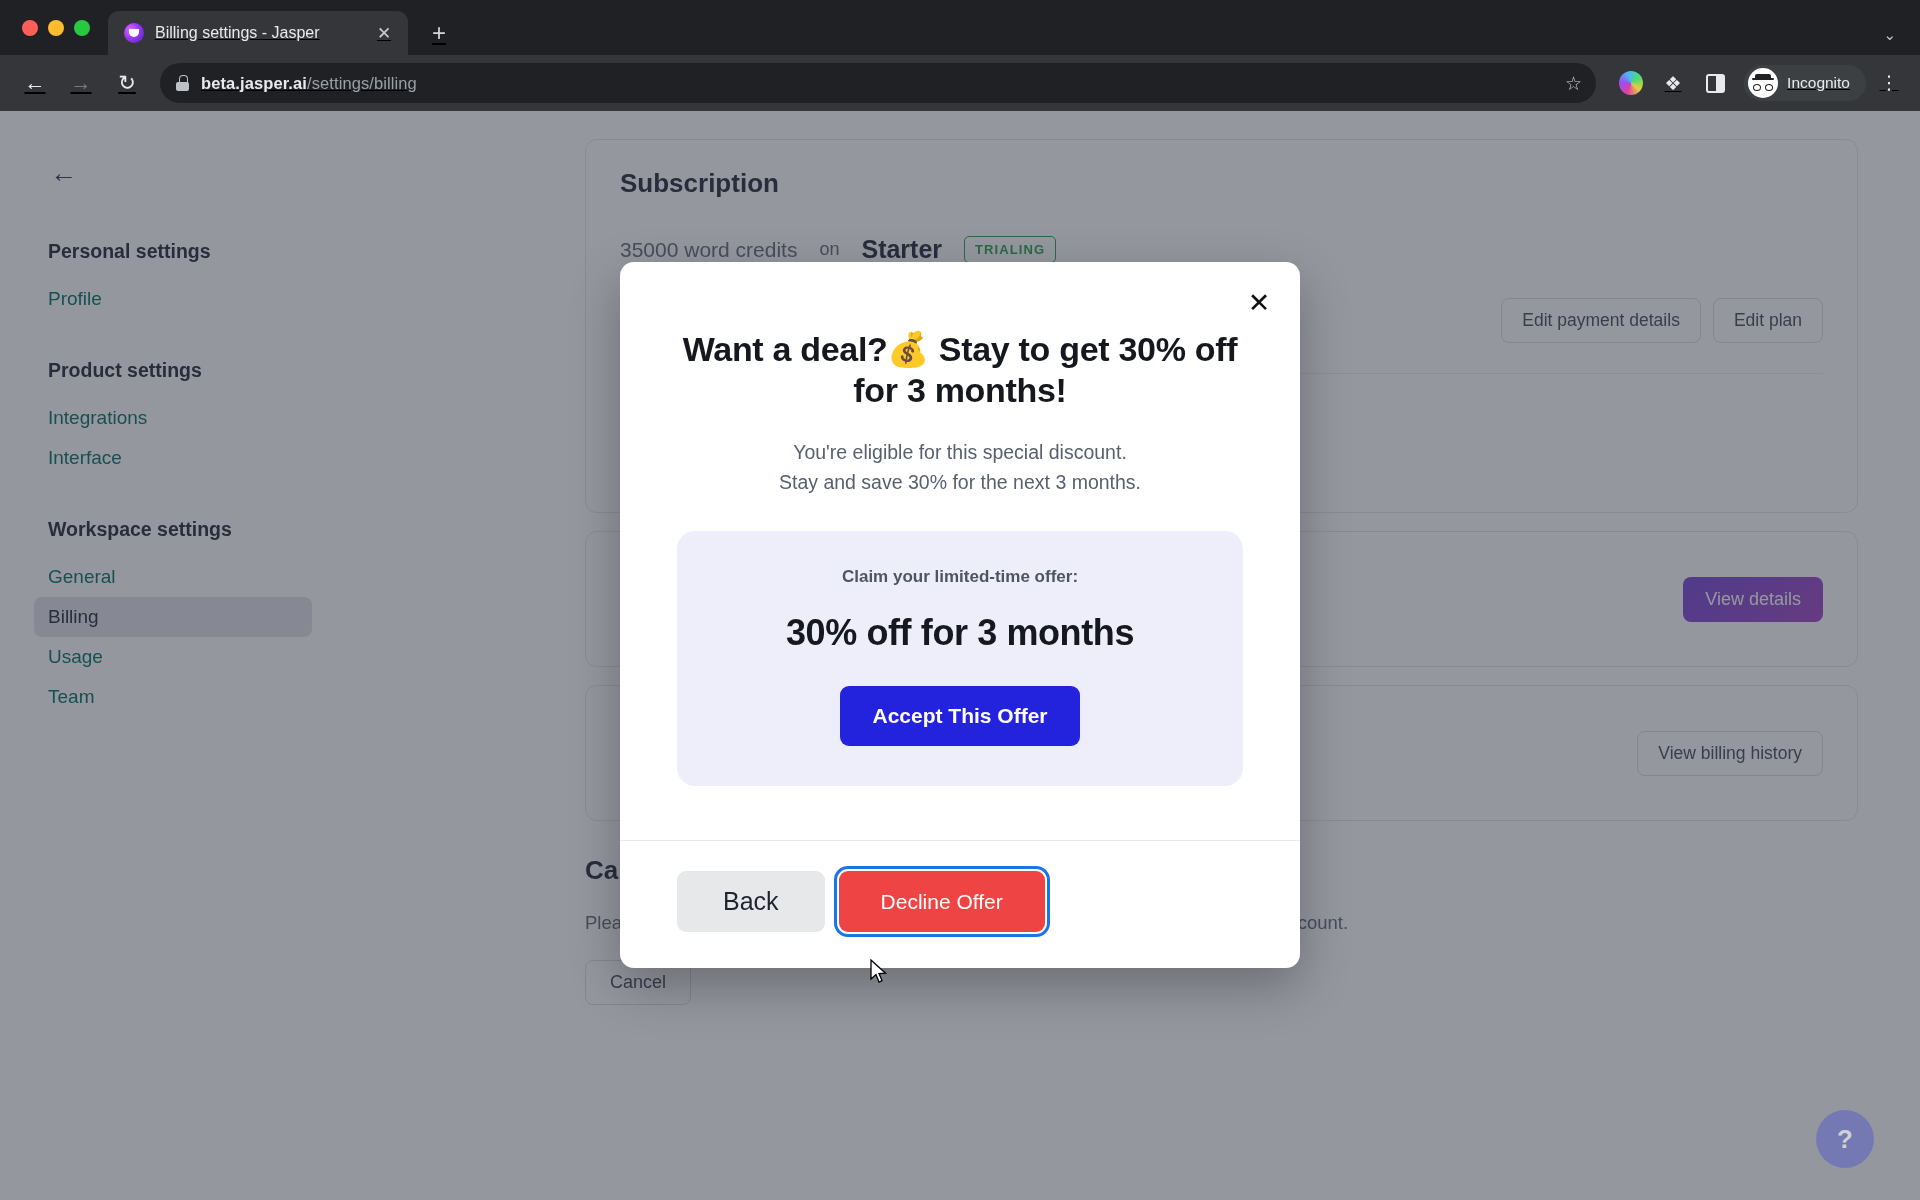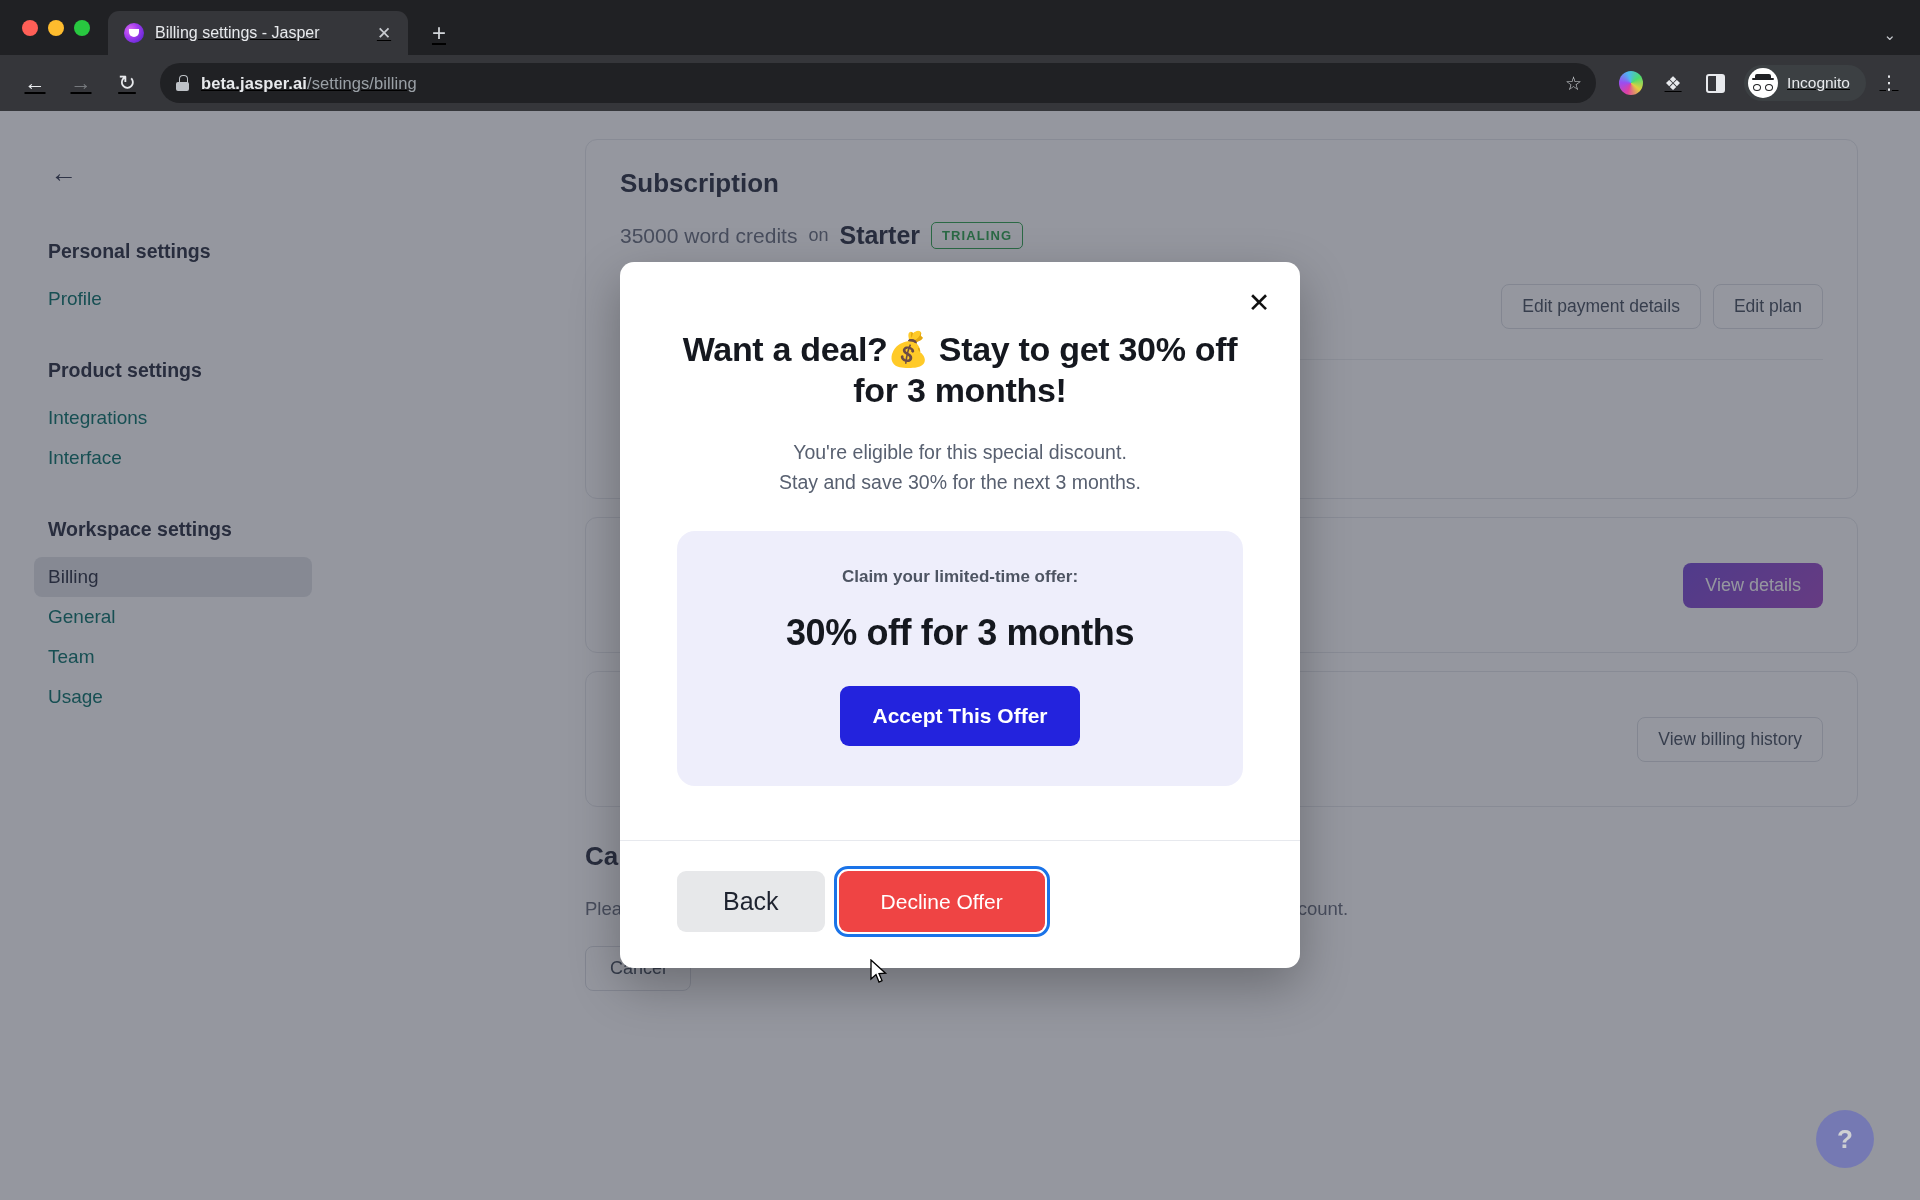--- a/index.html
+++ b/index.html
@@ -169,21 +169,21 @@
   .nav-item.active { background: #e3e5e9; color: #2f3545; }
 
   .content { flex: 1; padding: 28px 62px 0 0; }
   .card {
     background: #ffffff; border: 1px solid #e6e8ec; border-radius: 12px;
     padding: 28px 34px;
   }
   .card + .card { margin-top: 18px; }
   .card-title { font-size: 26px; color: #2f3545; font-weight: 600; }
   .plan-row {
-    display: flex; align-items: center; gap: 11px; margin-top: 22px; flex-wrap: wrap;
+    display: flex; align-items: center; gap: 22px; margin-top: 36px; flex-wrap: wrap;
   }
   .plan-credits { font-size: 21px; color: #6b7280; }
   .plan-on { font-size: 18px; color: #6b7280; }
   .plan-name { font-size: 25px; color: #2f3545; font-weight: 700; }
   .badge-trialing {
     border: 1px solid #34a853; color: #34a853; border-radius: 5px;
     font-size: 13px; letter-spacing: 1.1px; padding: 5px 10px; font-weight: 600;
   }
   .row-actions { display: flex; justify-content: flex-end; gap: 12px; margin-top: 34px; }
   .btn-outline {
@@ -347,24 +347,24 @@
         <div class="back-arrow">←</div>
 
         <div class="nav-head">Personal settings</div>
         <div class="nav-item">Profile</div>
 
         <div class="nav-head spaced">Product settings</div>
         <div class="nav-item">Integrations</div>
         <div class="nav-item">Interface</div>
 
         <div class="nav-head spaced">Workspace settings</div>
+        <div class="nav-item">General</div>
         <div class="nav-item active">Billing</div>
-        <div class="nav-item">General</div>
+        <div class="nav-item">Usage</div>
         <div class="nav-item">Team</div>
-        <div class="nav-item">Usage</div>
       </div>
 
       <div class="content">
 
         <div class="card">
           <div class="card-title">Subscription</div>
 
           <div class="plan-row">
             <span class="plan-credits">35000 word credits</span>
             <span class="plan-on">on</span>

